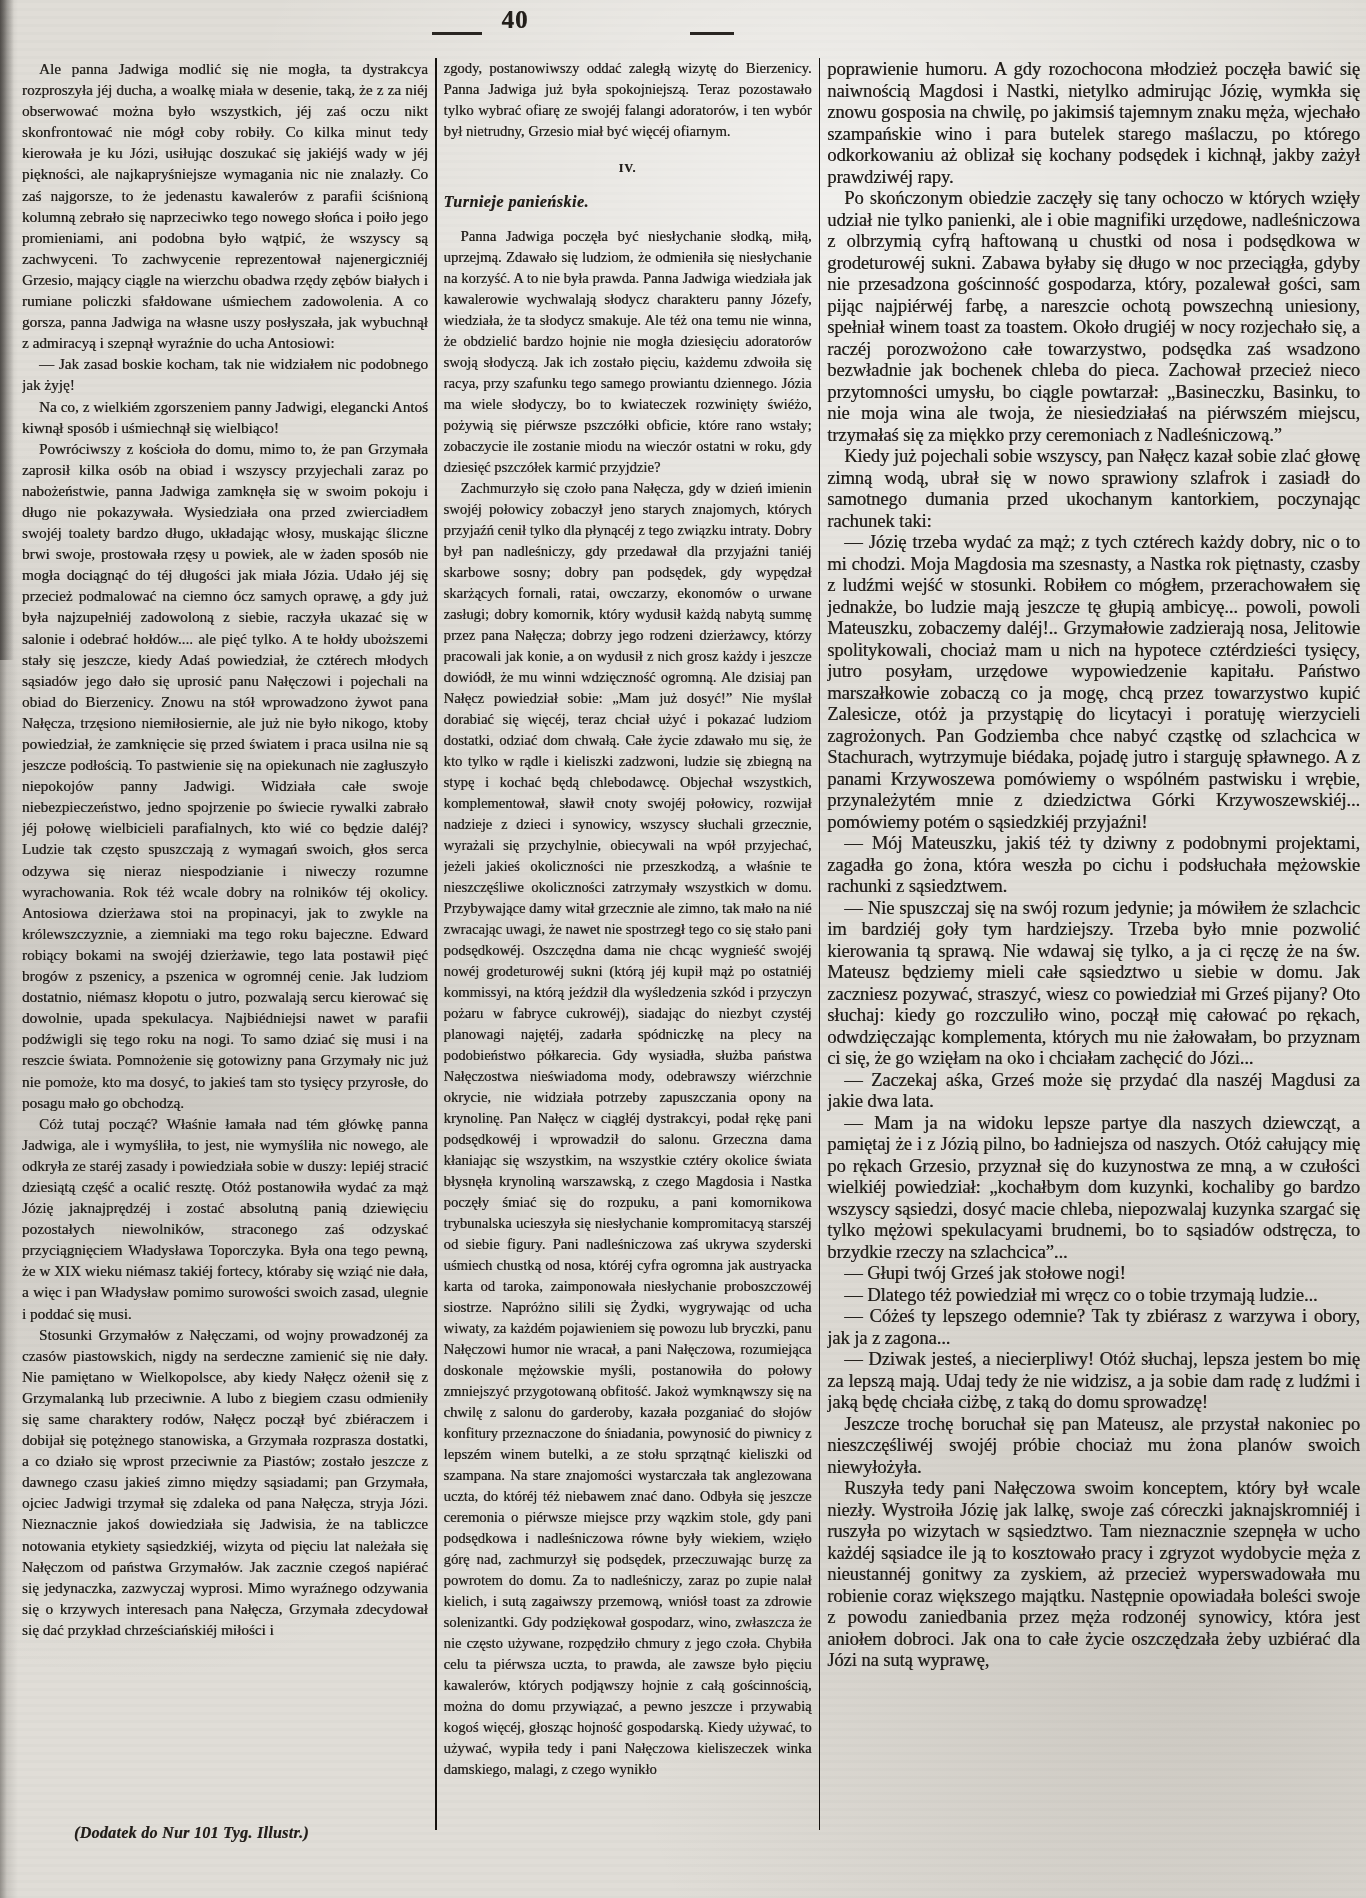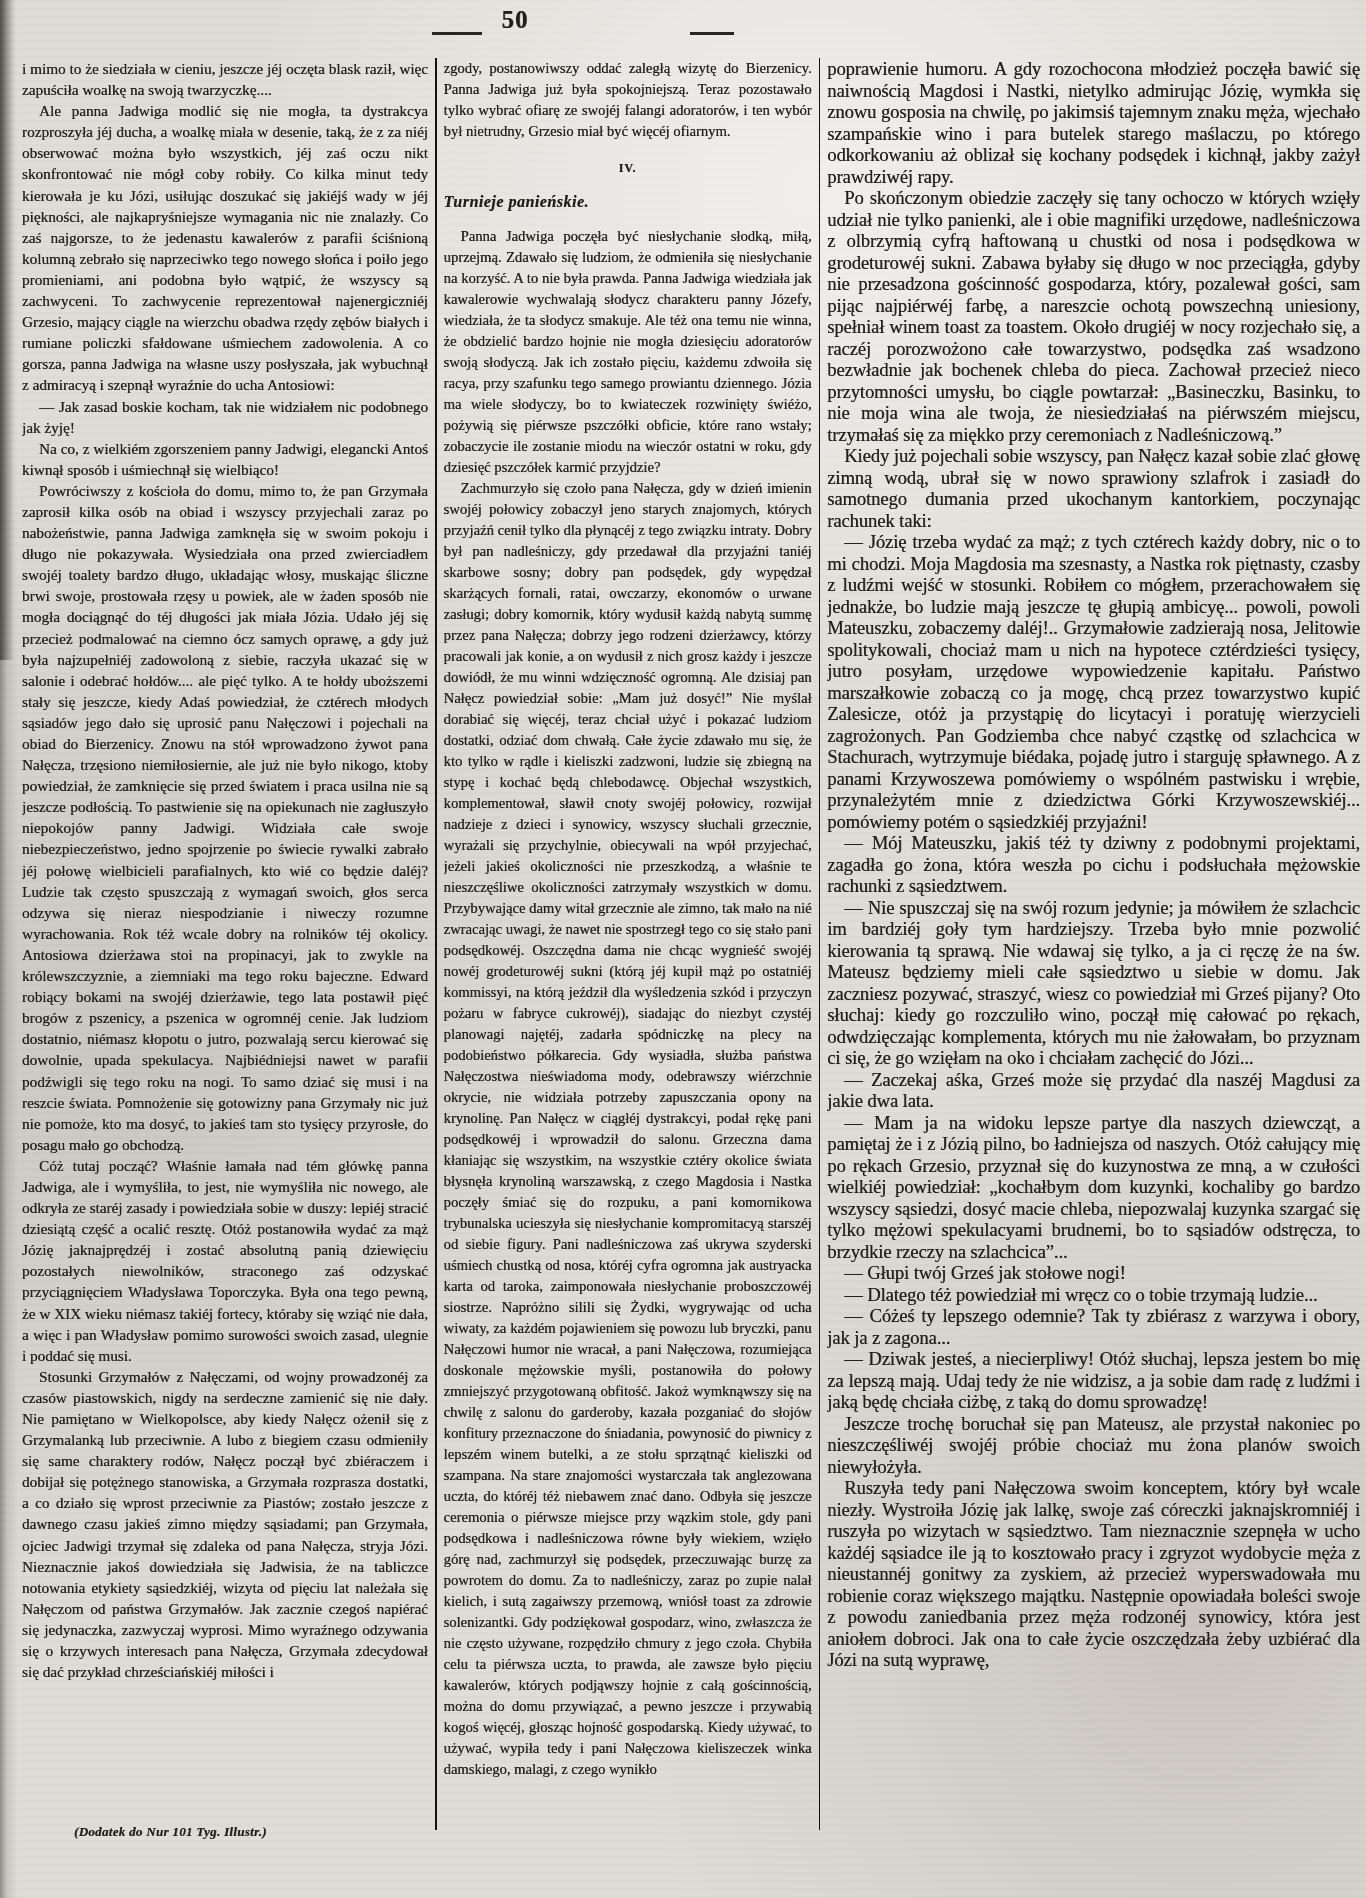--- a/index.html
+++ b/index.html
@@ -50,39 +50,38 @@
   .sec-num{
     text-align:center;text-indent:0;margin:16px 0 12px 0;
     font-size:12px;font-weight:bold;letter-spacing:1px;
   }
   .sec-title{
     text-indent:0;margin:0 0 14px 0;
     font-size:16px;font-weight:bold;font-style:italic;letter-spacing:0.5px;
   }
   .footer-note{
     position:absolute;left:74px;top:1824px;
-    font-size:13px;font-weight:bold;font-style:italic;letter-spacing:0.3px;
+    font-size:16px;font-weight:bold;font-style:italic;letter-spacing:0.3px;
     text-shadow:0.4px 0.4px 0.5px rgba(28,24,20,0.6);
     text-align:center;
   }
 </style>
 </head>
 <body>
 
 <div class="scan">
 
   <div class="pagenum-wrap">
     <span class="pagenum-dash left"></span>
-    <span class="pagenum">50</span>
+    <span class="pagenum">40</span>
     <span class="pagenum-dash right"></span>
   </div>
 
   <div class="columns">
     <div class="column col-1">
-        <p class="para no-indent">i mimo to że siedziała w cieniu, jeszcze jéj oczęta blask raził, więc zapuściła woalkę na swoją twarzyczkę....</p>
         <p class="para">Ale panna Jadwiga modlić się nie mogła, ta dystrakcya rozproszyła jéj ducha, a woalkę miała w desenie, taką, że z za niéj obserwować można było wszystkich, jéj zaś oczu nikt skonfrontować nie mógł coby robiły. Co kilka minut tedy kierowała je ku Józi, usiłując doszukać się jakiéjś wady w jéj piękności, ale najkapryśniejsze wymagania nic nie znalazły. Co zaś najgorsze, to że jedenastu kawalerów z parafii ściśnioną kolumną zebrało się naprzeciwko tego nowego słońca i poiło jego promieniami, ani podobna było wątpić, że wszyscy są zachwyceni. To zachwycenie reprezentował najenergiczniéj Grzesio, mający ciągle na wierzchu obadwa rzędy zębów białych i rumiane policzki sfałdowane uśmiechem zadowolenia. A co gorsza, panna Jadwiga na własne uszy posłyszała, jak wybuchnął z admiracyą i szepnął wyraźnie do ucha Antosiowi:</p>
         <p class="para">— Jak zasad boskie kocham, tak nie widziałem nic podobnego jak żyję!</p>
         <p class="para">Na co, z wielkiém zgorszeniem panny Jadwigi, elegancki Antoś kiwnął sposób i uśmiechnął się wielbiąco!</p>
         <p class="para">Powróciwszy z kościoła do domu, mimo to, że pan Grzymała zaprosił kilka osób na obiad i wszyscy przyjechali zaraz po nabożeństwie, panna Jadwiga zamknęła się w swoim pokoju i długo nie pokazywała. Wysiedziała ona przed zwierciadłem swojéj toalety bardzo długo, układając włosy, muskając śliczne brwi swoje, prostowała rzęsy u powiek, ale w żaden sposób nie mogła dociągnąć do téj długości jak miała Józia. Udało jéj się przecież podmalować na ciemno ócz samych oprawę, a gdy już była najzupełniéj zadowoloną z siebie, raczyła ukazać się w salonie i odebrać hołdów.... ale pięć tylko. A te hołdy uboższemi stały się jeszcze, kiedy Adaś powiedział, że cztérech młodych sąsiadów jego dało się uprosić panu Nałęczowi i pojechali na obiad do Bierzenicy. Znowu na stół wprowadzono żywot pana Nałęcza, trzęsiono niemiłosiernie, ale już nie było nikogo, ktoby powiedział, że zamknięcie się przed światem i praca usilna nie są jeszcze podłością. To pastwienie się na opiekunach nie zagłuszyło niepokojów panny Jadwigi. Widziała całe swoje niebezpieczeństwo, jedno spojrzenie po świecie rywalki zabrało jéj połowę wielbicieli parafialnych, kto wié co będzie daléj? Ludzie tak często spuszczają z wymagań swoich, głos serca odzywa się nieraz niespodzianie i niweczy rozumne wyrachowania. Rok téż wcale dobry na rolników téj okolicy. Antosiowa dzierżawa stoi na propinacyi, jak to zwykle na królewszczyznie, a ziemniaki ma tego roku bajeczne. Edward robiący bokami na swojéj dzierżawie, tego lata postawił pięć brogów z pszenicy, a pszenica w ogromnéj cenie. Jak ludziom dostatnio, niémasz kłopotu o jutro, pozwalają sercu kierować się dowolnie, upada spekulacya. Najbiédniejsi nawet w parafii podźwigli się tego roku na nogi. To samo dziać się musi i na reszcie świata. Pomnożenie się gotowizny pana Grzymały nic już nie pomoże, kto ma dosyć, to jakieś tam sto tysięcy przyrosłe, do posagu mało go obchodzą.</p>
         <p class="para">Cóż tutaj począć? Właśnie łamała nad tém główkę panna Jadwiga, ale i wymyśliła, to jest, nie wymyśliła nic nowego, ale odkryła ze staréj zasady i powiedziała sobie w duszy: lepiéj stracić dziesiątą część a ocalić resztę. Otóż postanowiła wydać za mąż Józię jaknajprędzéj i zostać absolutną panią dziewięciu pozostałych niewolników, straconego zaś odzyskać przyciągnięciem Władysława Toporczyka. Była ona tego pewną, że w XIX wieku niémasz takiéj fortecy, któraby się wziąć nie dała, a więc i pan Władysław pomimo surowości swoich zasad, ulegnie i poddać się musi.</p>
         <p class="para">Stosunki Grzymałów z Nałęczami, od wojny prowadzonéj za czasów piastowskich, nigdy na serdeczne zamienić się nie dały. Nie pamiętano w Wielkopolsce, aby kiedy Nałęcz ożenił się z Grzymalanką lub przeciwnie. A lubo z biegiem czasu odmieniły się same charaktery rodów, Nałęcz począł być zbiéraczem i dobijał się potężnego stanowiska, a Grzymała rozprasza dostatki, a co działo się wprost przeciwnie za Piastów; zostało jeszcze z dawnego czasu jakieś zimno między sąsiadami; pan Grzymała, ojciec Jadwigi trzymał się zdaleka od pana Nałęcza, stryja Józi. Nieznacznie jakoś dowiedziała się Jadwisia, że na tabliczce notowania etykiety sąsiedzkiéj, wizyta od pięciu lat należała się Nałęczom od państwa Grzymałów. Jak zacznie czegoś napiérać się jedynaczka, zazwyczaj wyprosi. Mimo wyraźnego odzywania się o krzywych interesach pana Nałęcza, Grzymała zdecydował się dać przykład chrześciańskiéj miłości i</p>
       </div>
     <div class="divider"></div>
     <div class="column col-2">
         <p class="para no-indent">zgody, postanowiwszy oddać zaległą wizytę do Bierzenicy. Panna Jadwiga już była spokojniejszą. Teraz pozostawało tylko wybrać ofiarę ze swojéj falangi adoratorów, i ten wybór był nietrudny, Grzesio miał być więcéj ofiarnym.</p>

